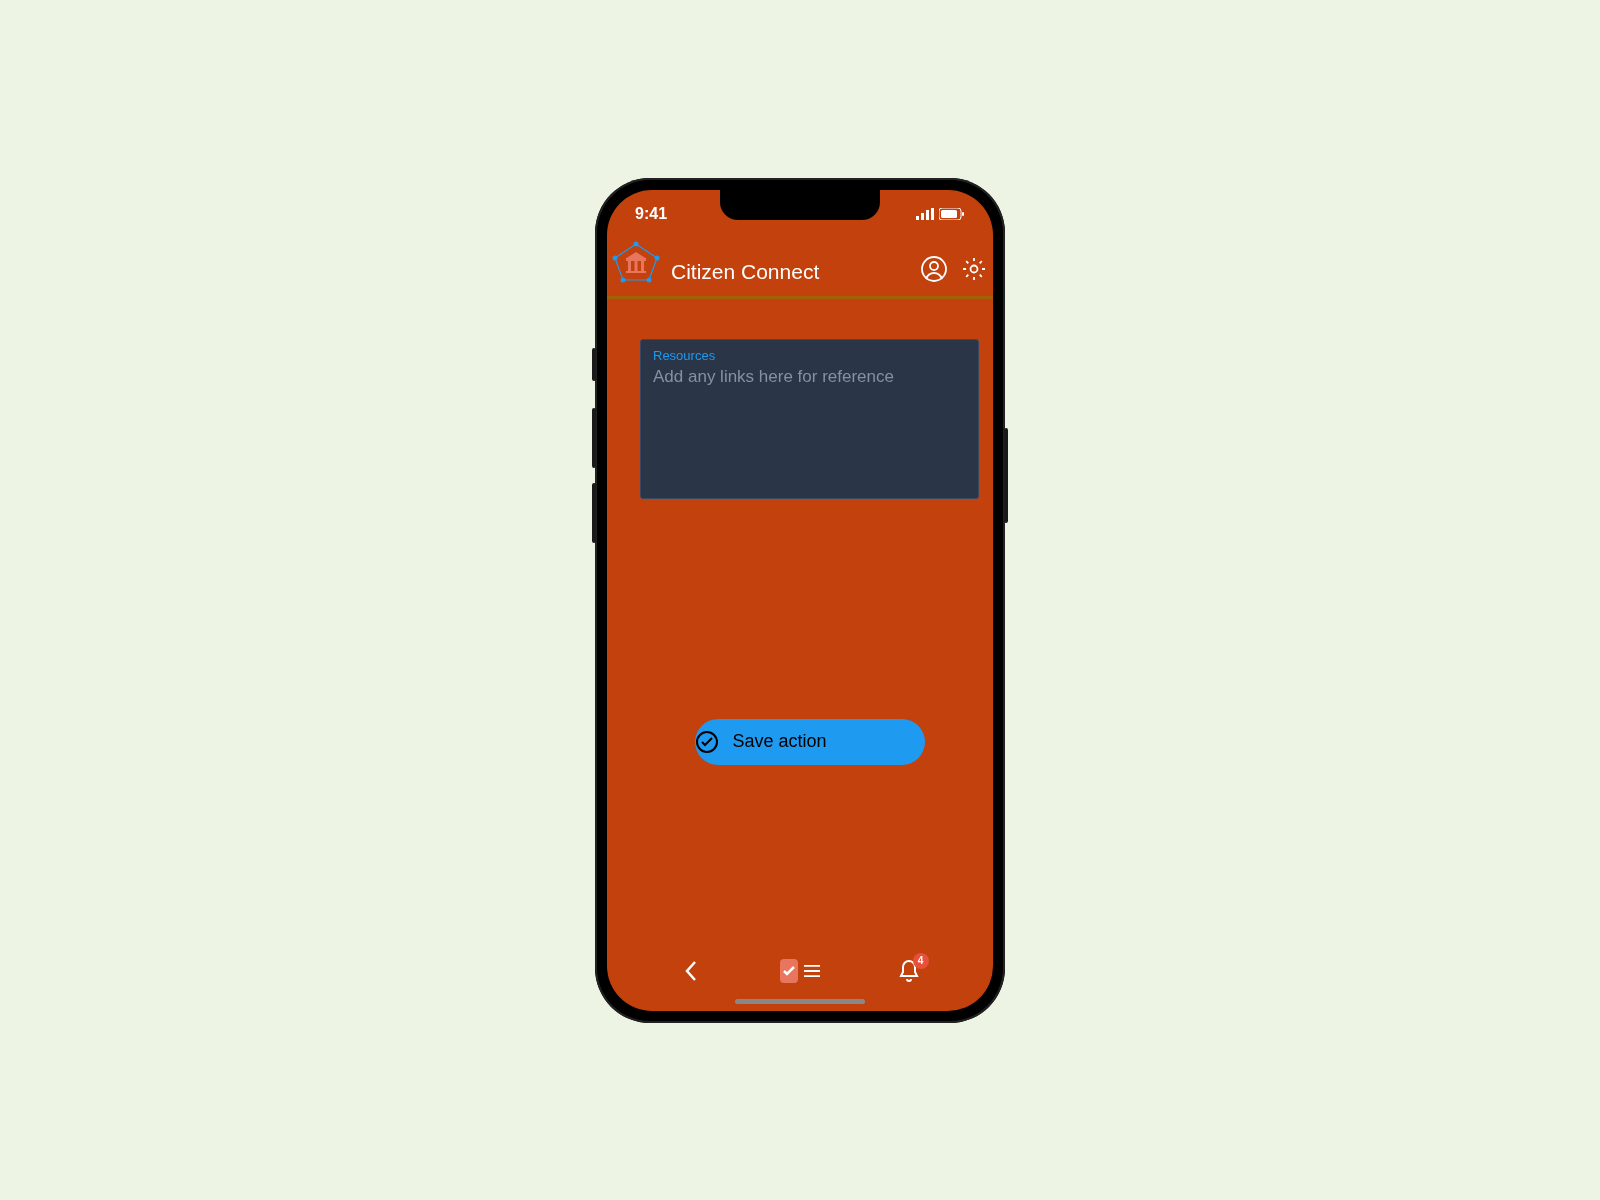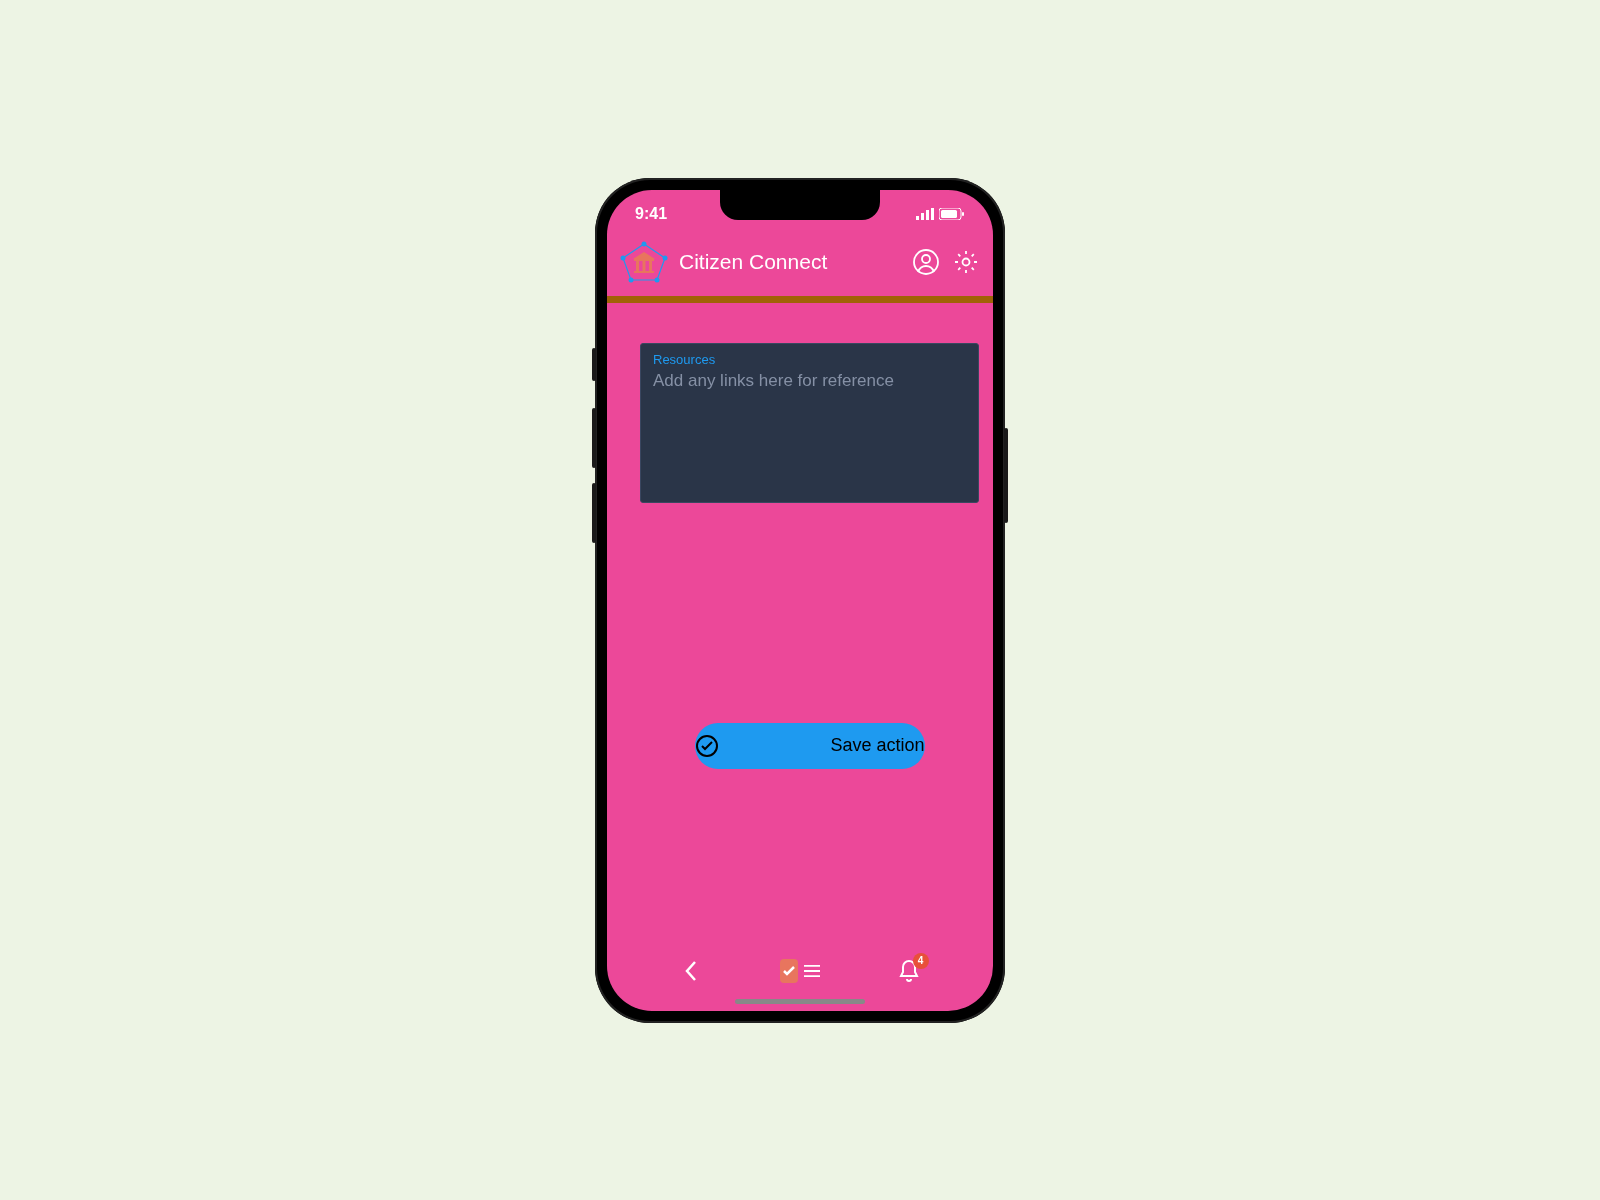--- a/index.html
+++ b/index.html
@@ -26,21 +26,21 @@
     background: #1a1a1a;
     border-radius: 2px;
   }
   .sb-left1 { left: -3px; top: 170px; width: 4px; height: 33px; }
   .sb-left2 { left: -3px; top: 230px; width: 4px; height: 60px; }
   .sb-left3 { left: -3px; top: 305px; width: 4px; height: 60px; }
   .sb-right { right: -3px; top: 250px; width: 4px; height: 95px; }
   .screen {
     width: 100%;
     height: 100%;
-    background: #ec4899;
+    background: #c2410c;
     border-radius: 45px;
     overflow: hidden;
     position: relative;
     display: flex;
     flex-direction: column;
   }
   .notch {
     position: absolute;
     top: 0;
     left: 50%;
@@ -58,24 +58,24 @@
     justify-content: space-between;
     align-items: center;
     padding: 8px 28px 0;
     color: #fff;
     font-size: 16px;
     font-weight: 600;
   }
   .status-right { display: flex; align-items: center; gap: 5px; }
   .app-header {
     display: flex;
-    align-items: center;
-    padding: 10px 12px 12px;
+    align-items: flex-end;
+    padding: 10px 4px 12px;
     gap: 10px;
-    border-bottom: 7px solid #a16207;
+    border-bottom: 3px solid #a16207;
   }
   .logo-wrap {
     width: 50px; height: 44px;
     display:flex; align-items:center; justify-content:center;
   }
   .app-title {
     flex: 1;
     color: #fff;
     font-size: 21px;
     font-weight: 500;
@@ -135,22 +135,22 @@
     border-radius: 50%;
   }
   .save-btn {
     margin: 220px auto 0;
     width: 230px;
     height: 46px;
     background: #1e9af0;
     border-radius: 25px;
     display: flex;
     align-items: center;
-    justify-content: space-between;
-    gap: 22px;
+    justify-content: flex-start;
+    gap: 14px;
     color: #000;
     font-size: 18px;
     font-weight: 500;
   }
   .bottom-nav {
     height: 70px;
     display: flex;
     align-items: center;
     justify-content: space-around;
     padding: 0 30px 10px;

